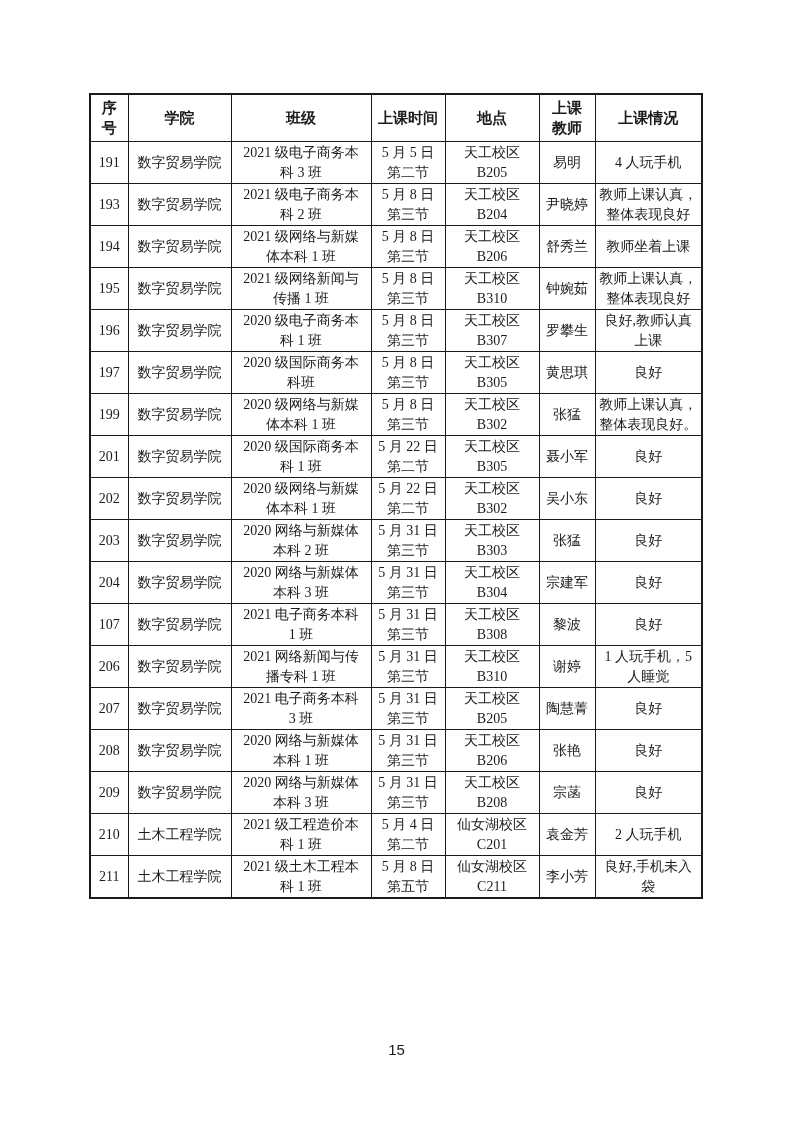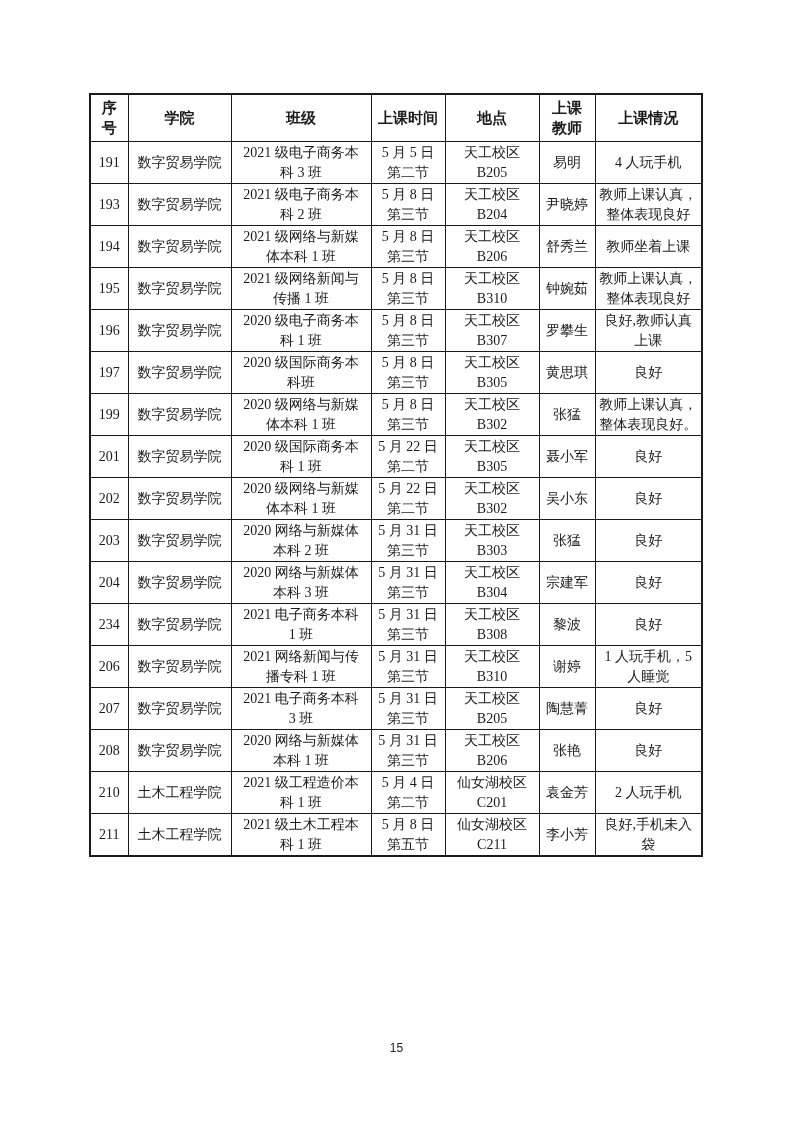--- a/index.html
+++ b/index.html
@@ -40,21 +40,21 @@
     vertical-align: middle;
     white-space: pre-line;
     line-height: 20px;
     padding: 0 2px;
   }
   .page-number {
     position: absolute;
     left: 0; right: 0;
     top: 1041px;
     text-align: center;
-    font-size: 12px;
+    font-size: 15px;
     font-family: "Liberation Sans", "DejaVu Sans", sans-serif;
     color: #1b1b1b;
   }
 </style>
 </head>
 <body>
 
 <div class="sheet">
 
   <table class="obs">
@@ -211,21 +211,21 @@
           <td>2020 网络与新媒体
 本科 3 班</td>
           <td>5 月 31 日
 第三节</td>
           <td>天工校区
 B304</td>
           <td>宗建军</td>
           <td>良好</td>
         </tr>
         <tr>
-          <td>234</td>
+          <td>107</td>
           <td>数字贸易学院</td>
           <td>2021 电子商务本科
 1 班</td>
           <td>5 月 31 日
 第三节</td>
           <td>天工校区
 B308</td>
           <td>黎波</td>
           <td>良好</td>
         </tr>
@@ -257,20 +257,32 @@
         <tr>
           <td>208</td>
           <td>数字贸易学院</td>
           <td>2020 网络与新媒体
 本科 1 班</td>
           <td>5 月 31 日
 第三节</td>
           <td>天工校区
 B206</td>
           <td>张艳</td>
+          <td>良好</td>
+        </tr>
+        <tr>
+          <td>209</td>
+          <td>数字贸易学院</td>
+          <td>2020 网络与新媒体
+本科 3 班</td>
+          <td>5 月 31 日
+第三节</td>
+          <td>天工校区
+B208</td>
+          <td>宗菡</td>
           <td>良好</td>
         </tr>
         <tr>
           <td>210</td>
           <td>土木工程学院</td>
           <td>2021 级工程造价本
 科 1 班</td>
           <td>5 月 4 日
 第二节</td>
           <td>仙女湖校区

